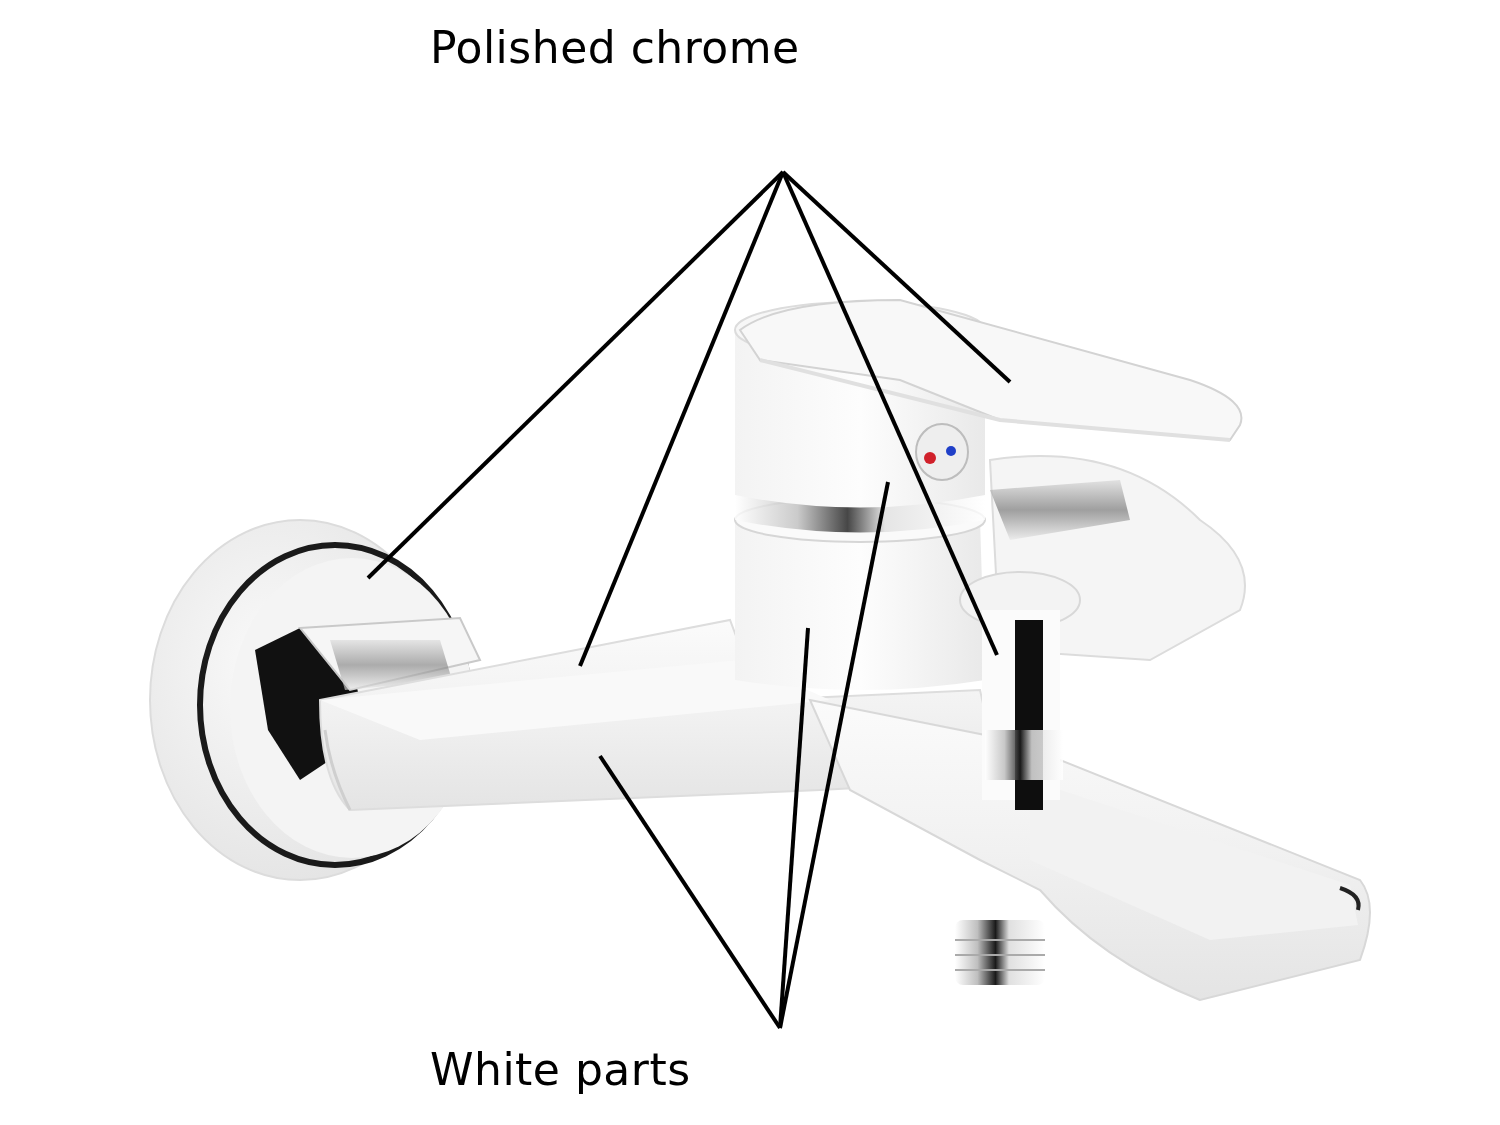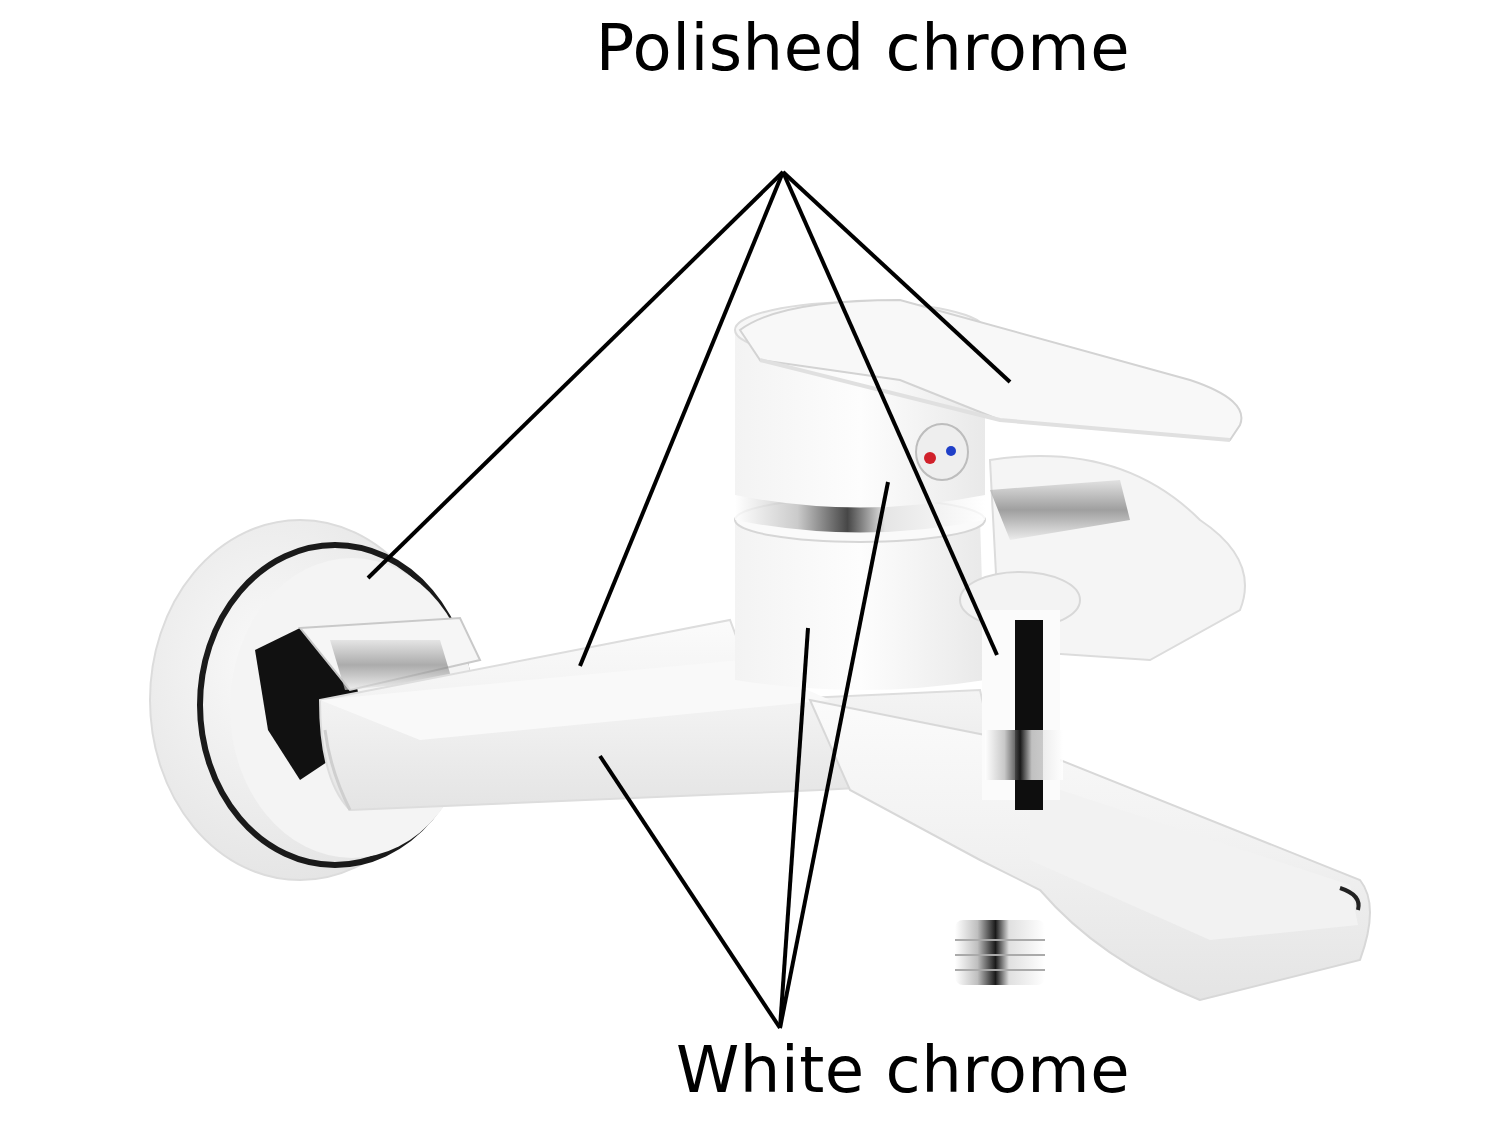--- a/index.html
+++ b/index.html
@@ -1,18 +1,18 @@
 <!DOCTYPE html>
 <html><head>
   <meta charset="utf-8">
   <style>
     html, body { margin: 0; padding: 0; background: #ffffff; }
     body { width: 1500px; height: 1125px; position: relative; overflow: hidden; font-family: "DejaVu Sans", sans-serif; }
     #stage { position: absolute; left: 0; top: 0; width: 1500px; height: 1125px; }
-    .label { position: absolute; color: #000; font-family: "DejaVu Sans", sans-serif; font-size: 64px; line-height: 80px; text-align: right; letter-spacing: 0.5px; }
+    .label { position: absolute; color: #000; font-family: "DejaVu Sans", sans-serif; font-size: 44px; line-height: 80px; text-align: left; letter-spacing: 0.5px; }
     #label-top { left: 430px; top: 8px; width: 700px; }
     #label-bottom { left: 430px; top: 1030px; width: 700px; }
     .label span { display: block; }
   </style>
 </head>
 <body>
 
 <div id="stage">
   <svg width="1500" height="1125" viewBox="0 0 1500 1125">
     <defs>
@@ -118,15 +118,15 @@
       <line x1="780" y1="1028" x2="808" y2="628"></line>
       <line x1="780" y1="1028" x2="888" y2="482"></line>
     </g>
   </svg>
 
   <div id="label-top" class="label">
     <span>Polished chrome</span>
   </div>
 
   <div id="label-bottom" class="label">
-    <span>White chrome</span>
+    <span>White parts</span>
   </div>
 </div>
 
 </body></html>

